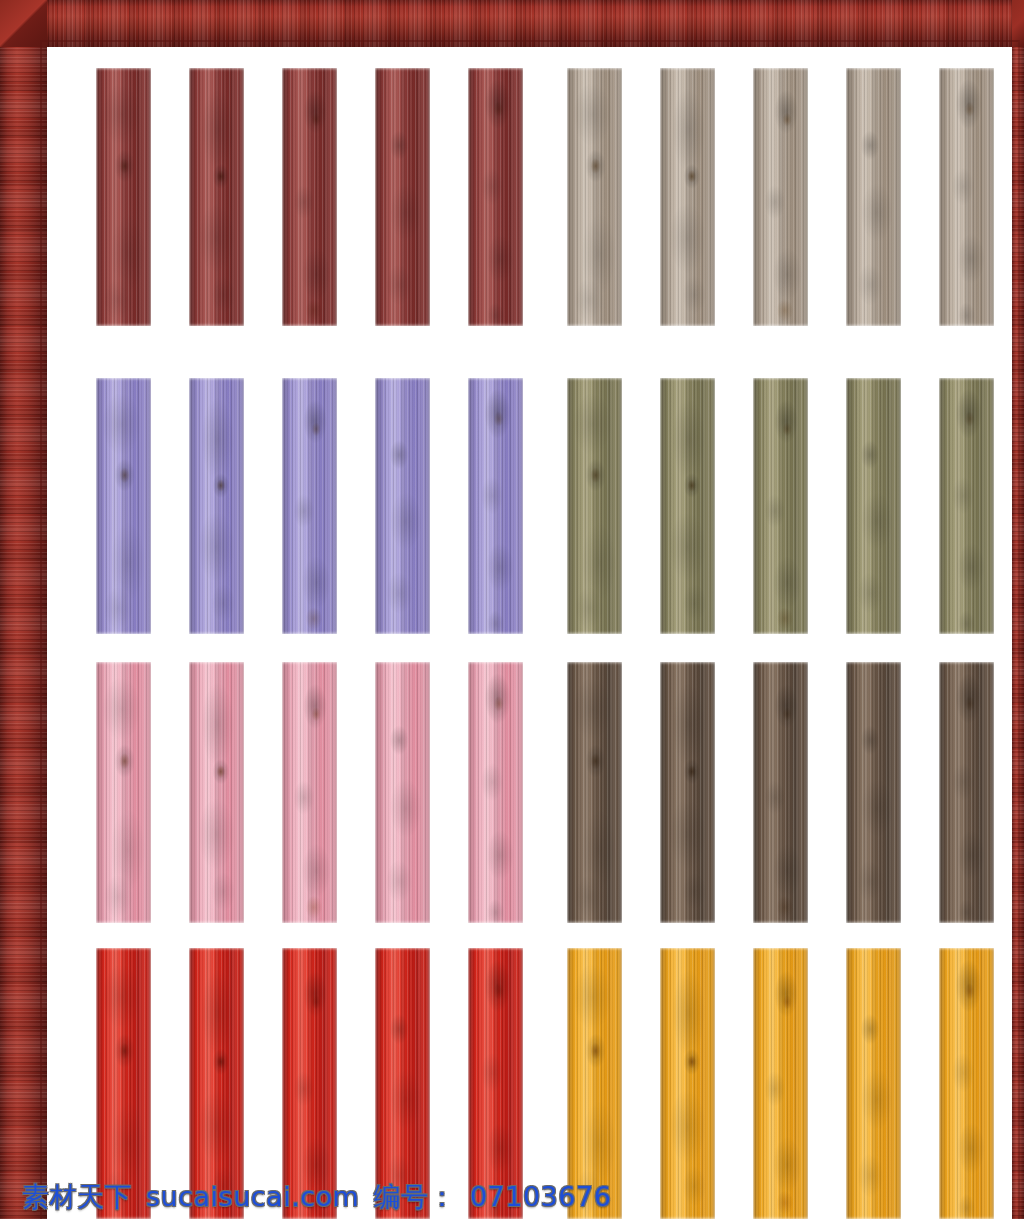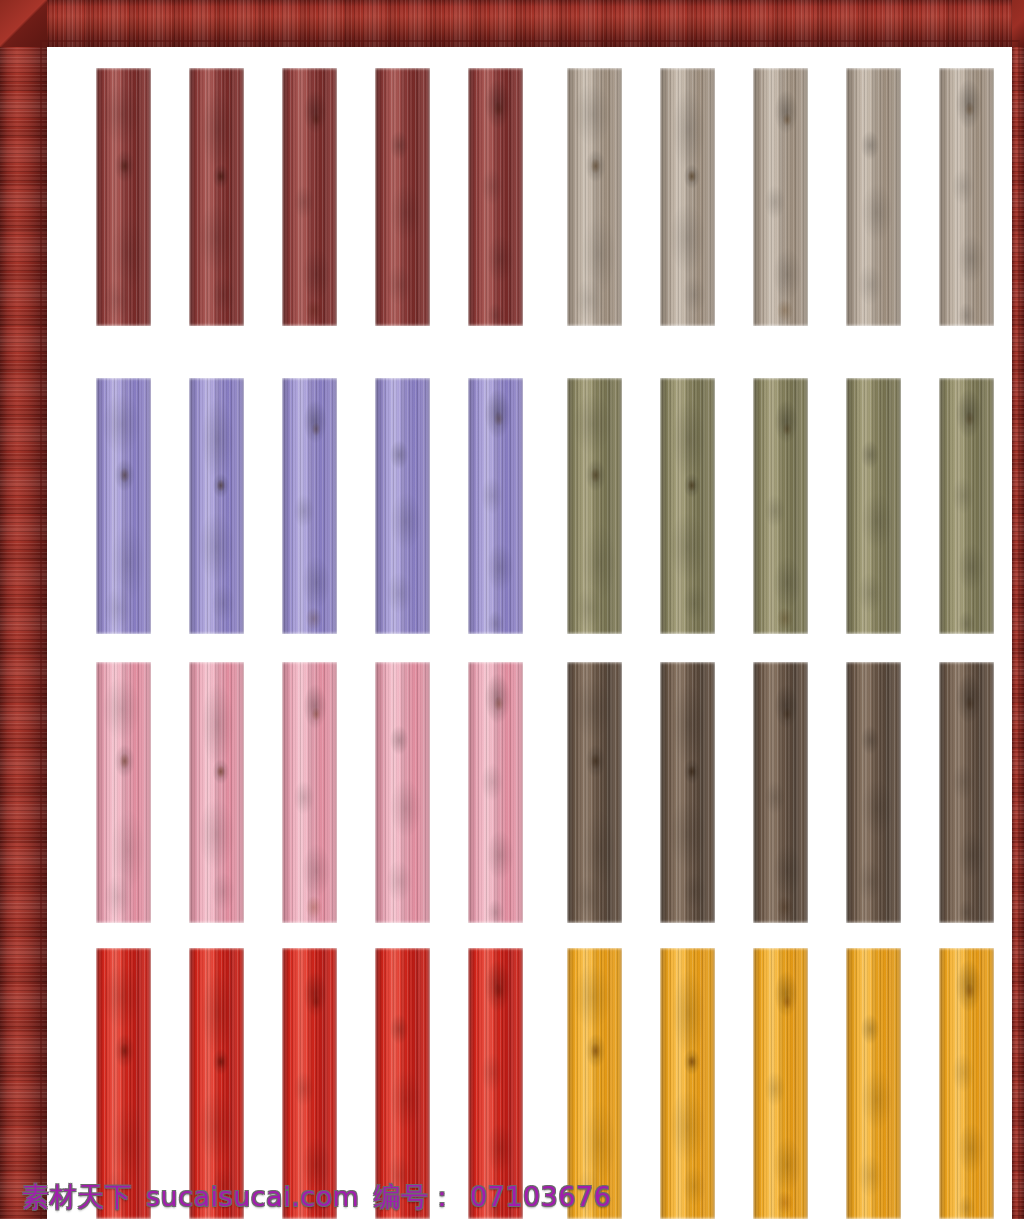--- a/index.html
+++ b/index.html
@@ -153,21 +153,21 @@
   }
 
   
   #watermark {
     position: absolute;
     left: 22px;
     bottom: 8px;
     font-size: 27px;
     line-height: 1;
     letter-spacing: 0.5px;
-    color: #a21caf;
+    color: #1d4ed8;
     text-shadow:
       -1px -1px 0 #6b6b6b,  1px -1px 0 #6b6b6b,
       -1px  1px 0 #6b6b6b,  1px  1px 0 #6b6b6b,
        0    2px 2px rgba(0,0,0,0.35);
     white-space: nowrap;
     user-select: none;
   }
   #watermark .wm-seg { margin-right: 14px; }
   #watermark .wm-site { font-family: "DejaVu Sans", sans-serif; }
 </style>

